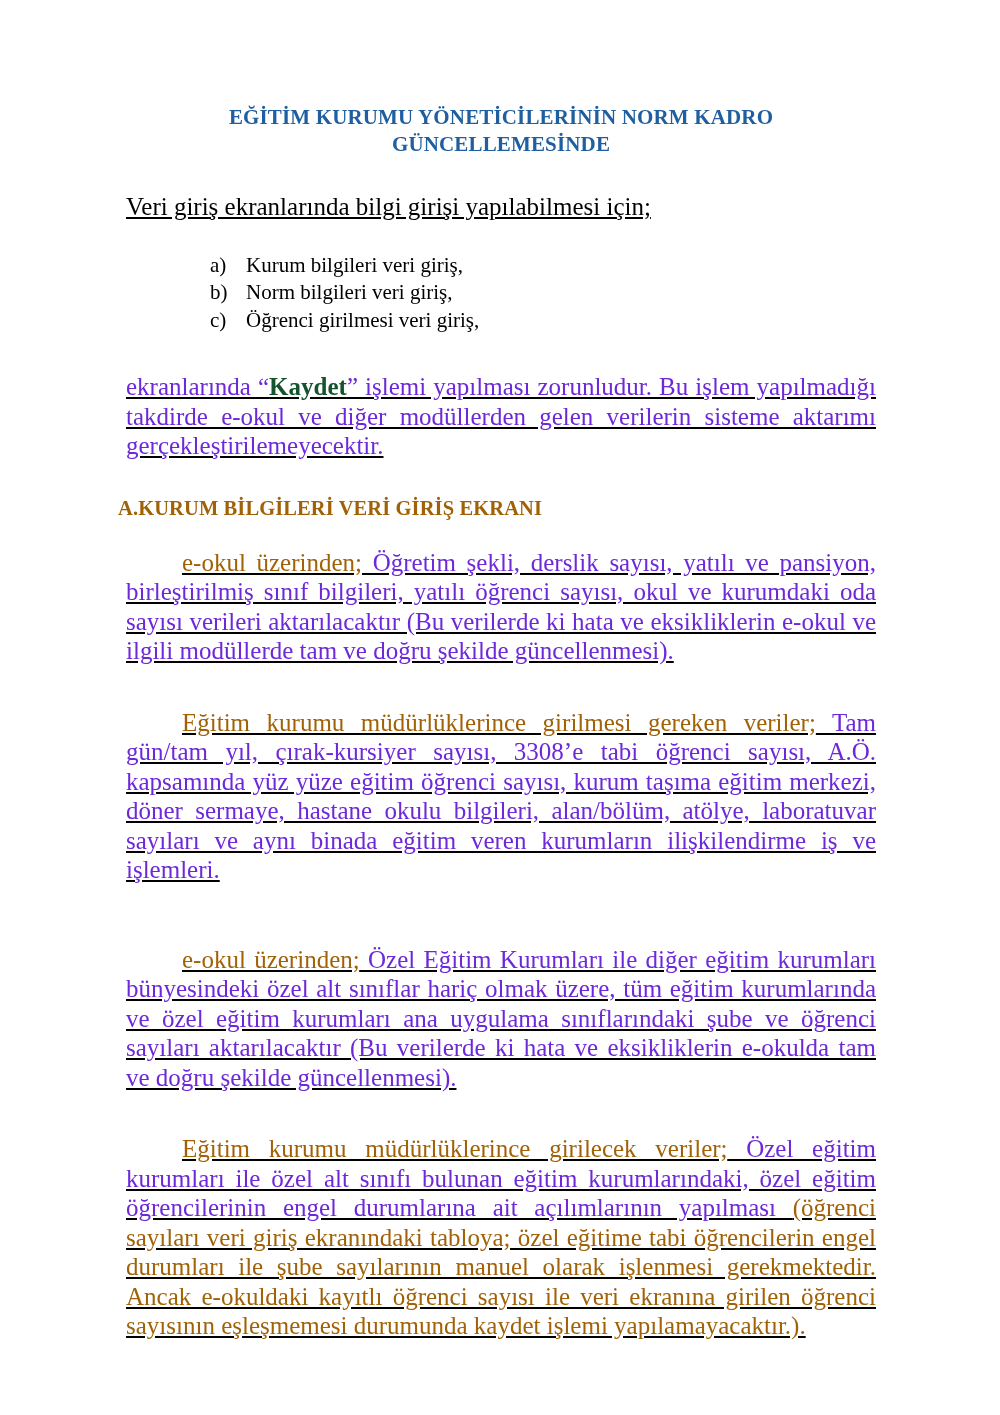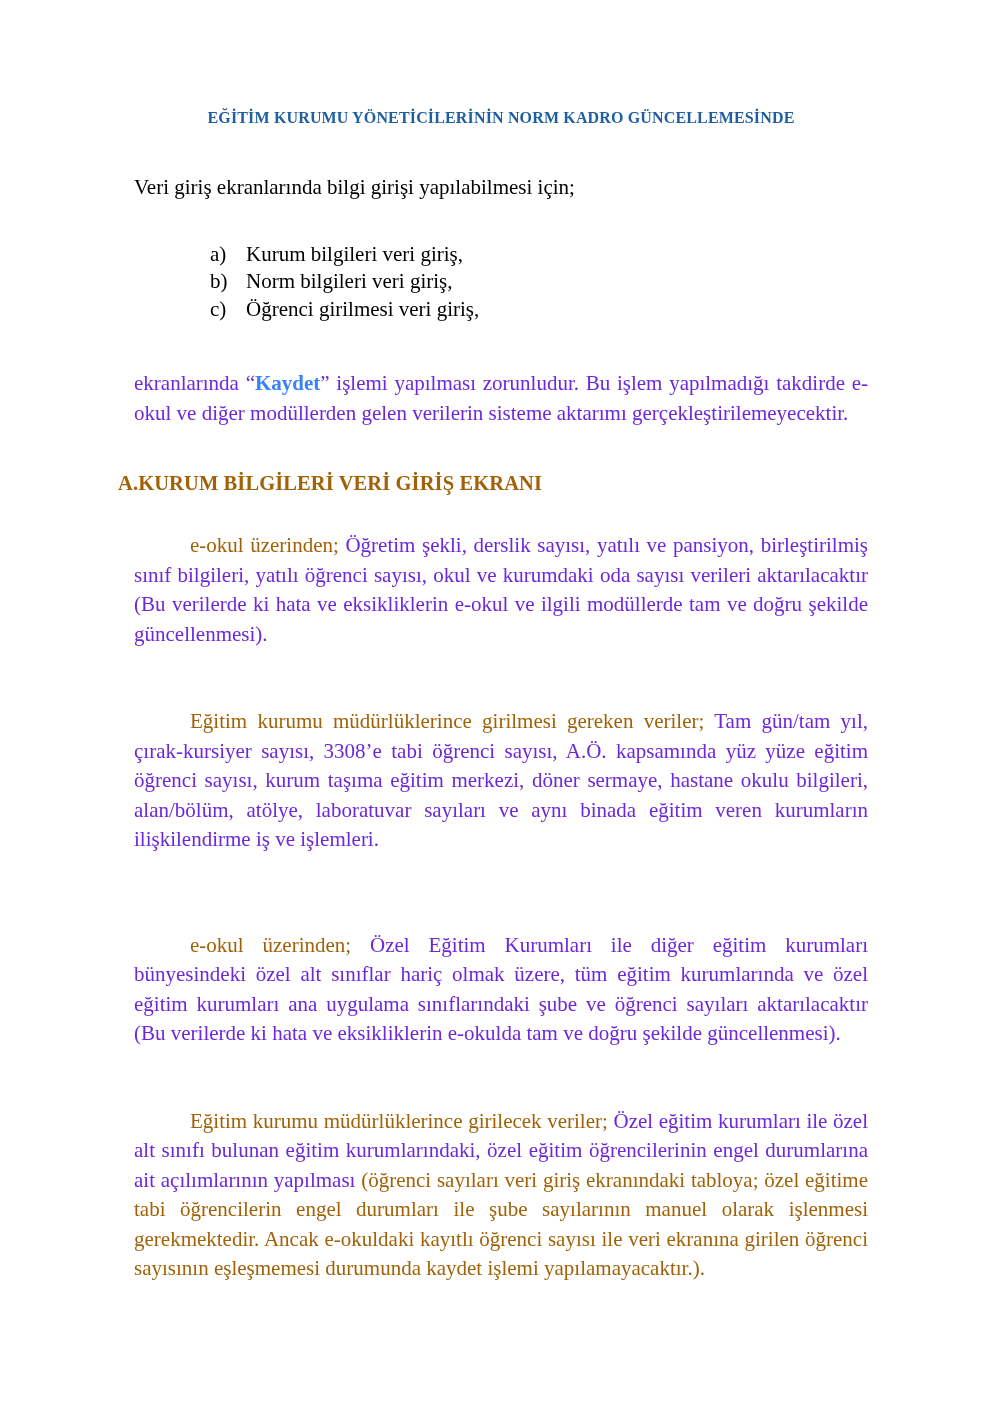--- a/index.html
+++ b/index.html
@@ -28,39 +28,40 @@
     position: absolute;
     left: 118px;
     top: 104px;
     width: 766px;
   }
 
   
   .doc-title {
     text-align: center;
     font-weight: bold;
-    font-size: 16px;
+    font-size: 21px;
     line-height: 27px;
     color: #1F5FA0;
     letter-spacing: 0.15px;
     margin: 0 0 4px 0;
     padding: 0 10px;
   }
   .doc-title .title-line {
     display: block;
   }
 
   
   p.para {
-    margin: 16px;
-    font-size: 21px;
+    margin: 8px;
+    font-size: 25px;
     line-height: 29.5px;
     text-align: justify;
     text-justify: inter-word;
     color: #000000;
+    text-decoration: underline;
   }
   p.para.indent {
     text-indent: 56px;
   }
   .spacer-18 { height: 18px; }
   .spacer-22 { height: 22px; }
   .spacer-26 { height: 26px; }
   .spacer-30 { height: 30px; }
 
   
@@ -88,21 +89,21 @@
     font-size: 20.5px;
     font-weight: bold;
     line-height: 27px;
     color: #a16207;
     letter-spacing: 0.1px;
     text-align: left;
   }
 
   
   .red { color: #a16207; }
-  .red-bold { color: #3b82f6; font-weight: bold; }
+  .red-bold { color: #14532d; font-weight: bold; }
   .black { color: #6d28d9; }
 </style>
 </head>
 <body>
 
 <div class="page">
   <div class="content">
 
     <h1 class="doc-title">
       <span class="title-line">EĞİTİM KURUMU YÖNETİCİLERİNİN NORM KADRO GÜNCELLEMESİNDE</span>

